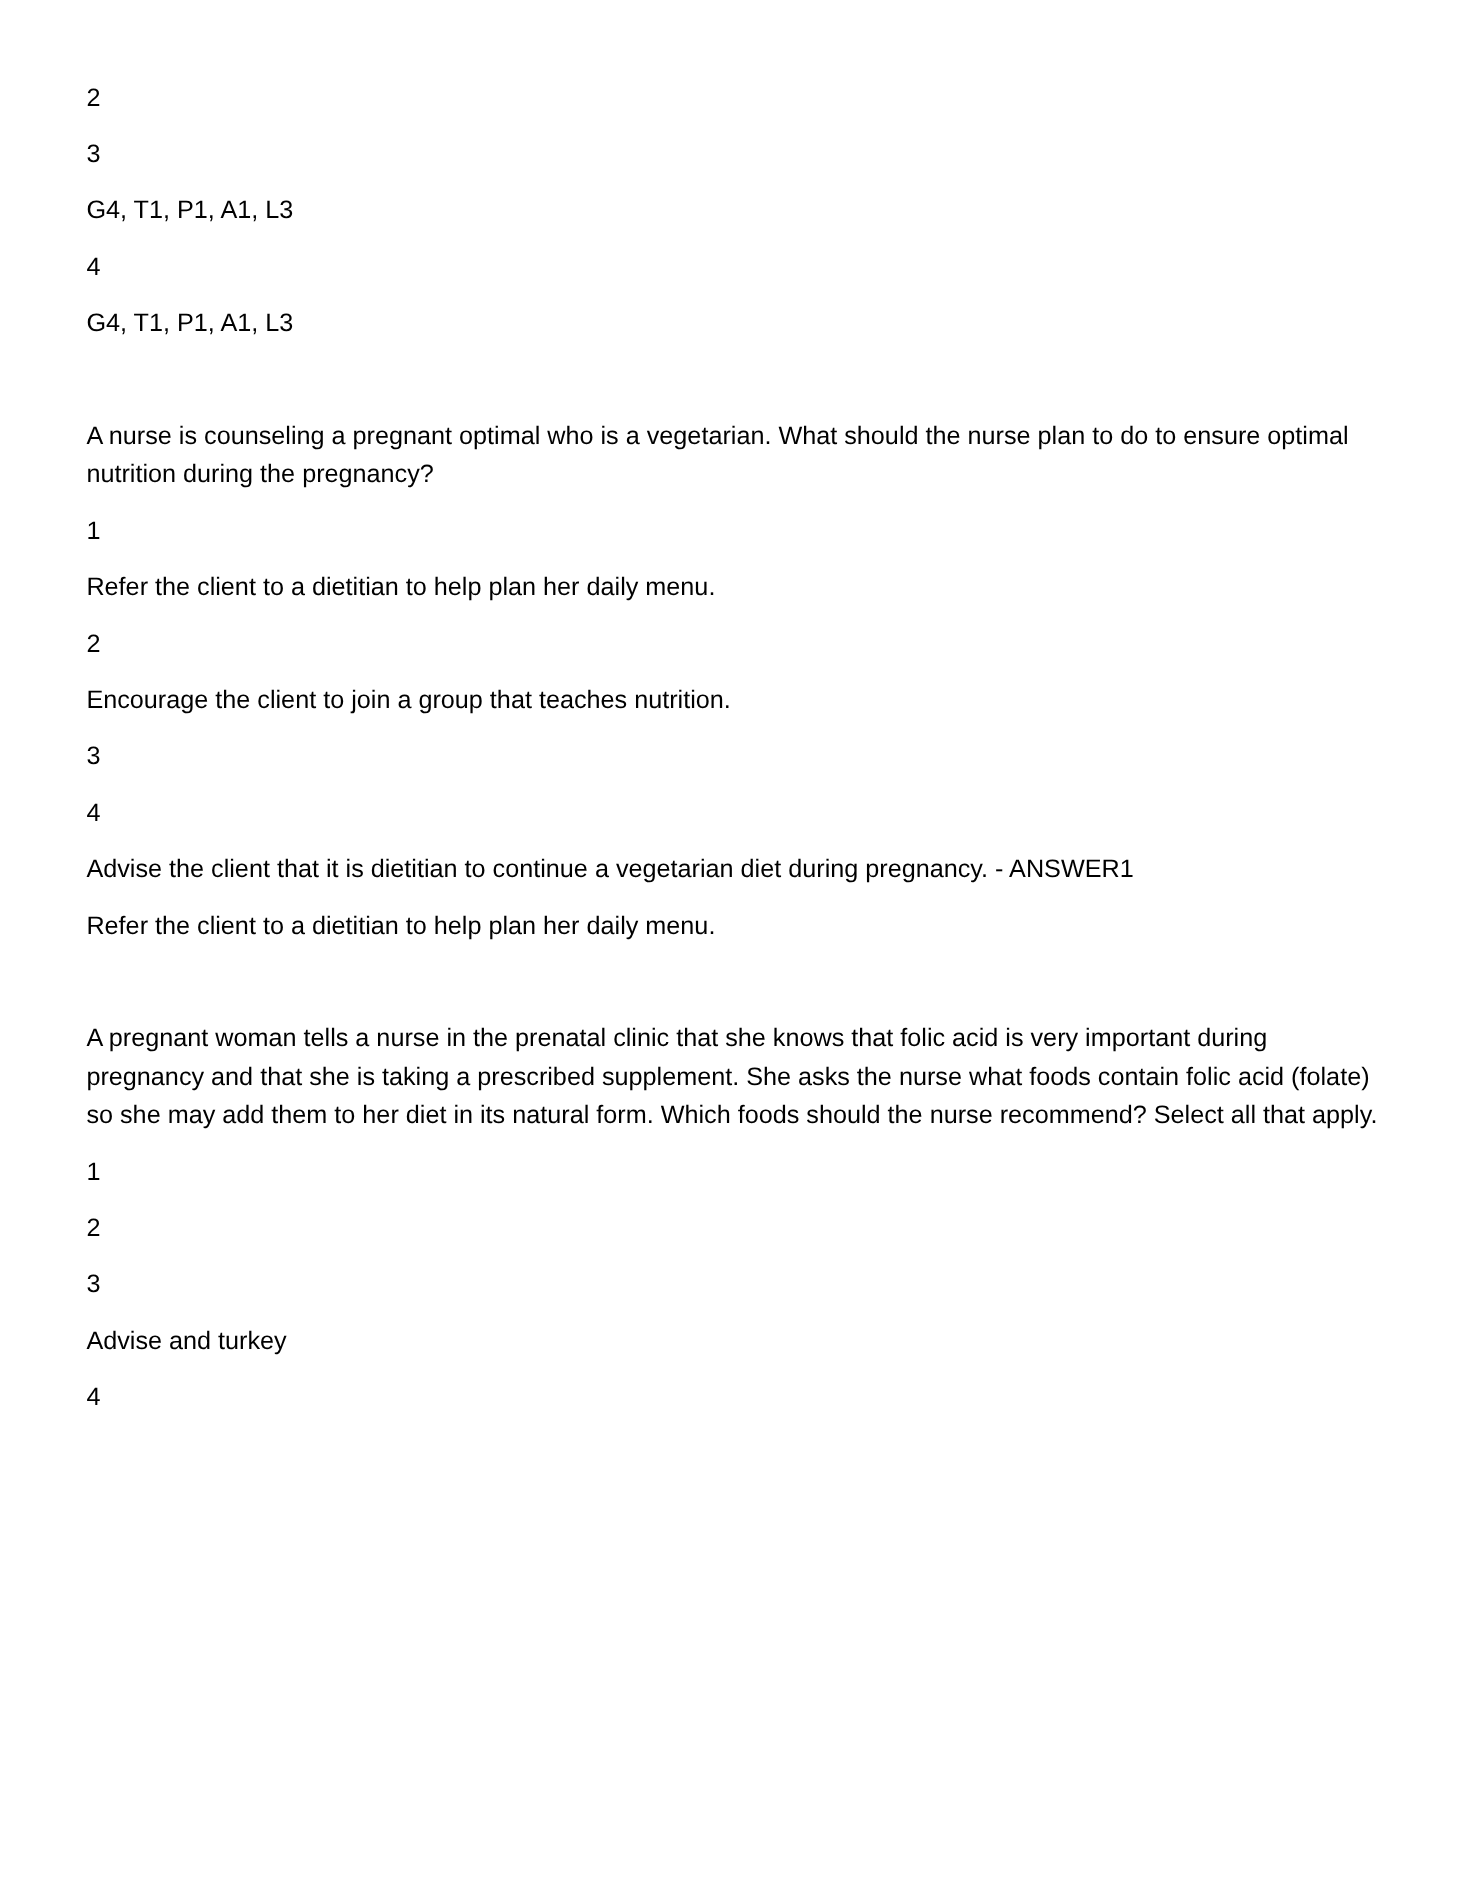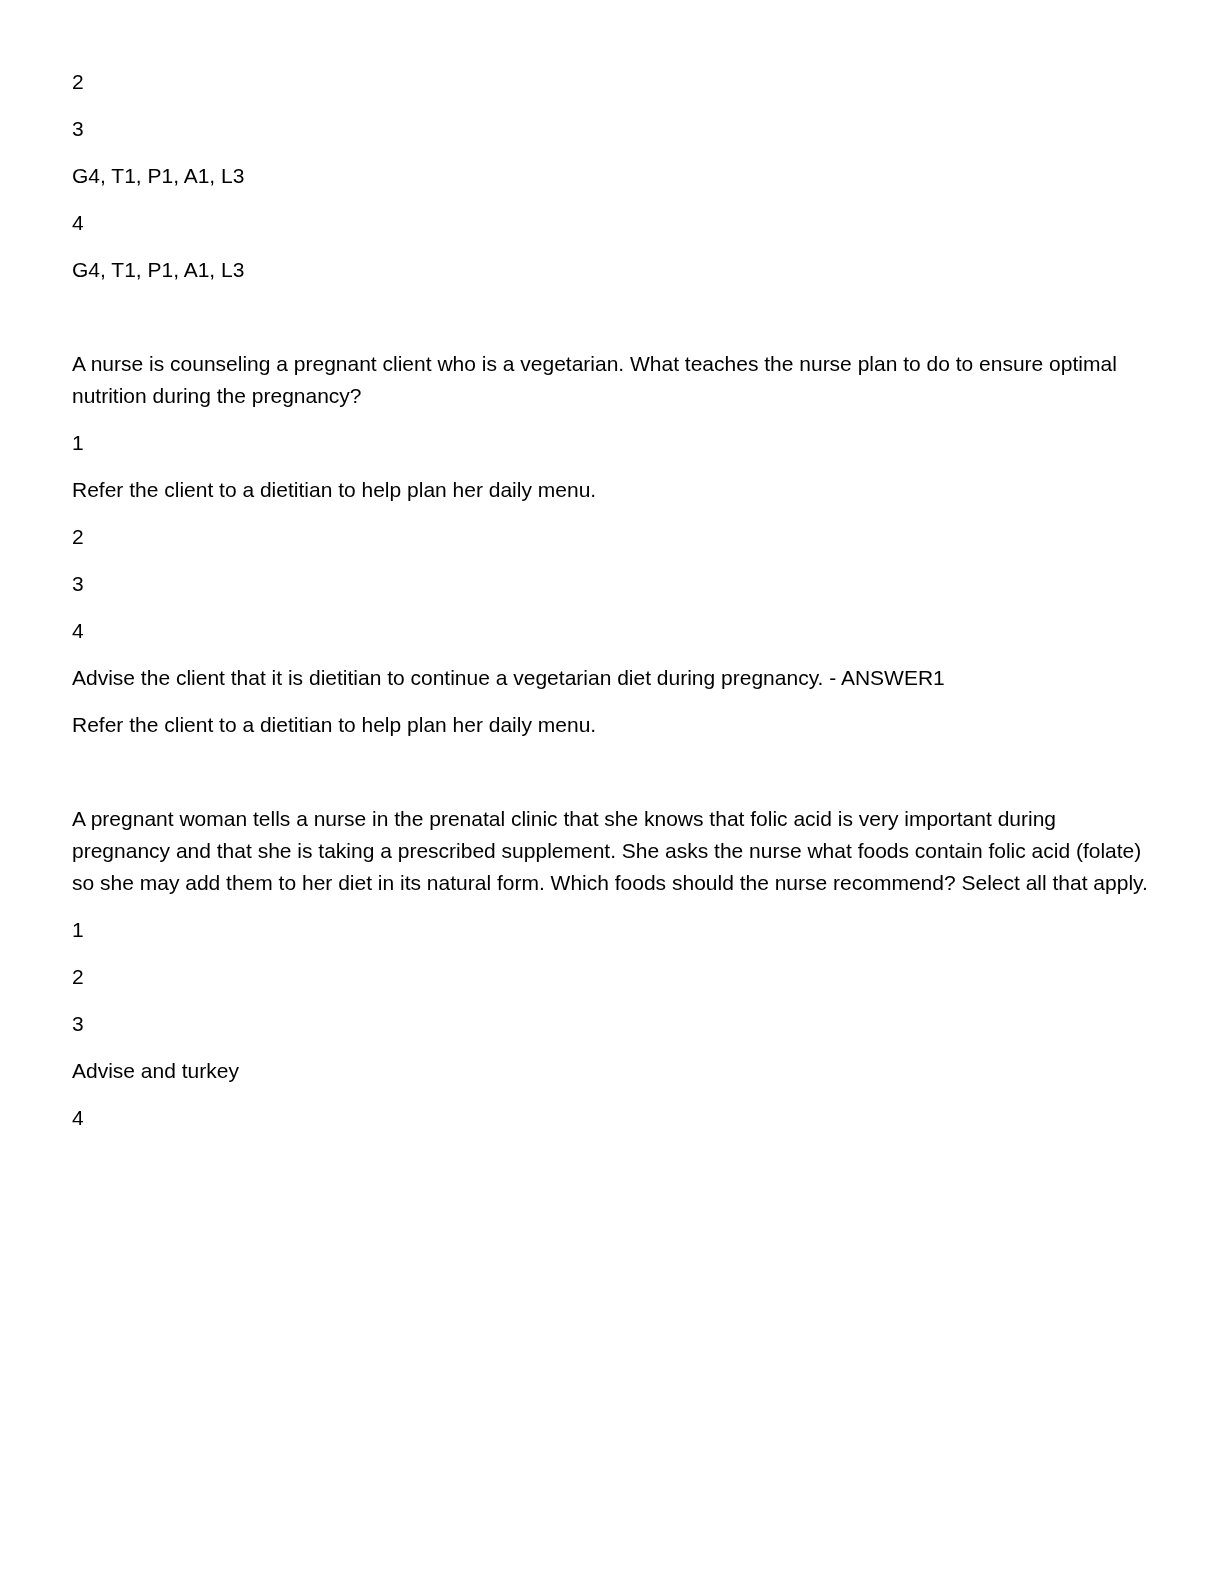--- a/index.html
+++ b/index.html
@@ -36,24 +36,25 @@
 <div class="page">
 
   <p class="para">2</p>
   <p class="para">3</p>
   <p class="para">G4, T1, P1, A1, L3</p>
   <p class="para">4</p>
   <p class="para">G4, T1, P1, A1, L3</p>
 
   <div class="blank-line"></div>
 
-  <p class="para">A nurse is counseling a pregnant client who is a vegetarian. What teaches the nurse plan to do to ensure optimal nutrition during the pregnancy?</p>
+  <p class="para">A nurse is counseling a pregnant optimal who is a vegetarian. What should the nurse plan to do to ensure optimal nutrition during the pregnancy?</p>
   <p class="para">1</p>
   <p class="para">Refer the client to a dietitian to help plan her daily menu.</p>
   <p class="para">2</p>
+  <p class="para">Encourage the client to join a group that teaches nutrition.</p>
   <p class="para">3</p>
   <p class="para">4</p>
   <p class="para">Advise the client that it is dietitian to continue a vegetarian diet during pregnancy. - ANSWER1</p>
   <p class="para">Refer the client to a dietitian to help plan her daily menu.</p>
 
   <div class="blank-line"></div>
 
   <p class="para">A pregnant woman tells a nurse in the prenatal clinic that she knows that folic acid is very important during pregnancy and that she is taking a prescribed supplement. She asks the nurse what foods contain folic acid (folate) so she may add them to her diet in its natural form. Which foods should the nurse recommend? Select all that apply.</p>
   <p class="para">1</p>
   <p class="para">2</p>

